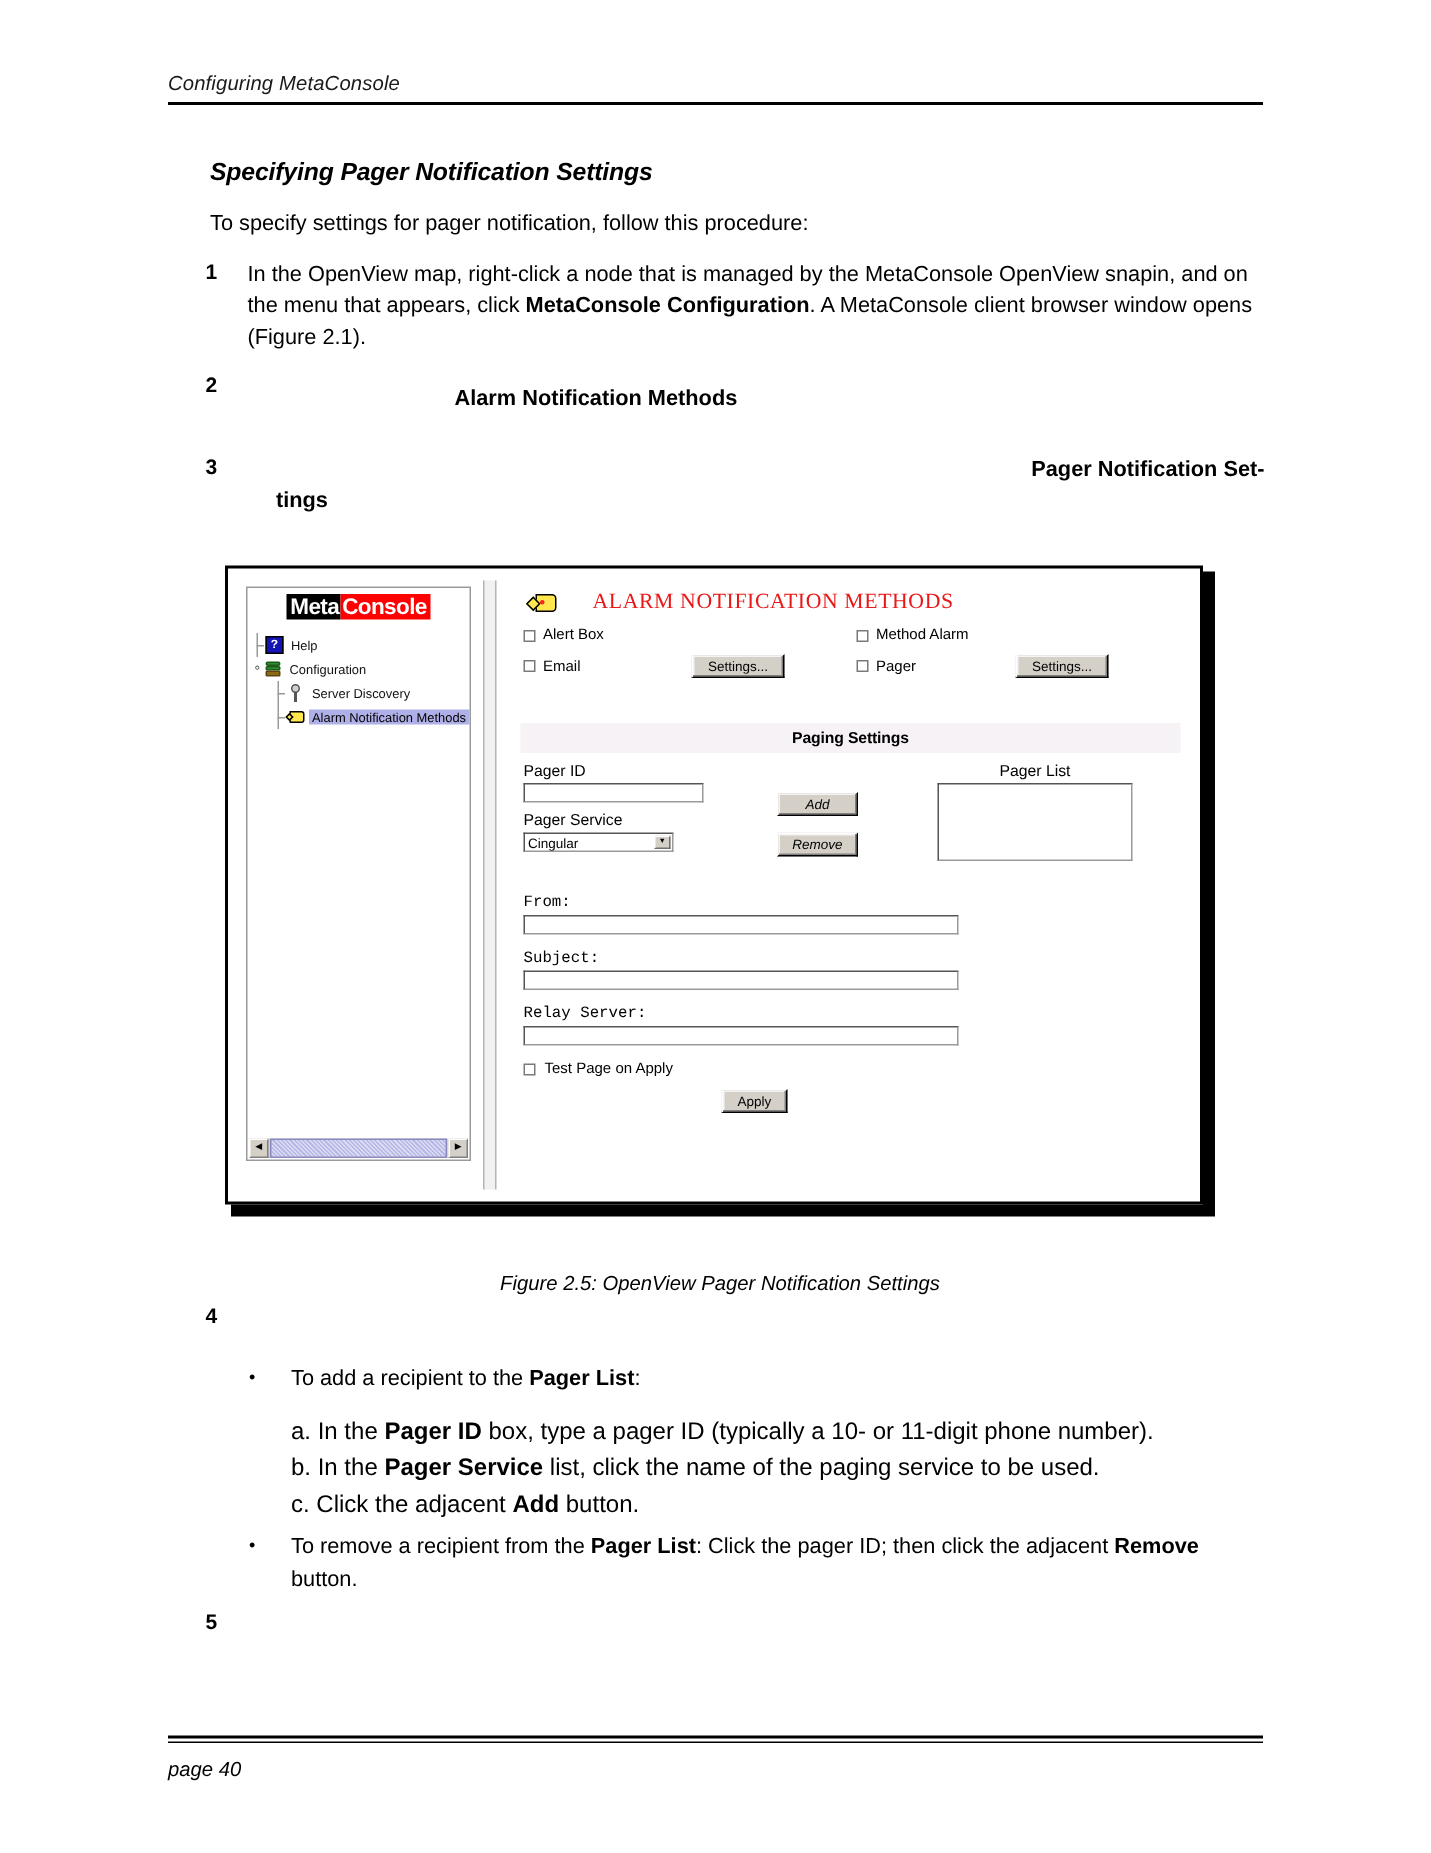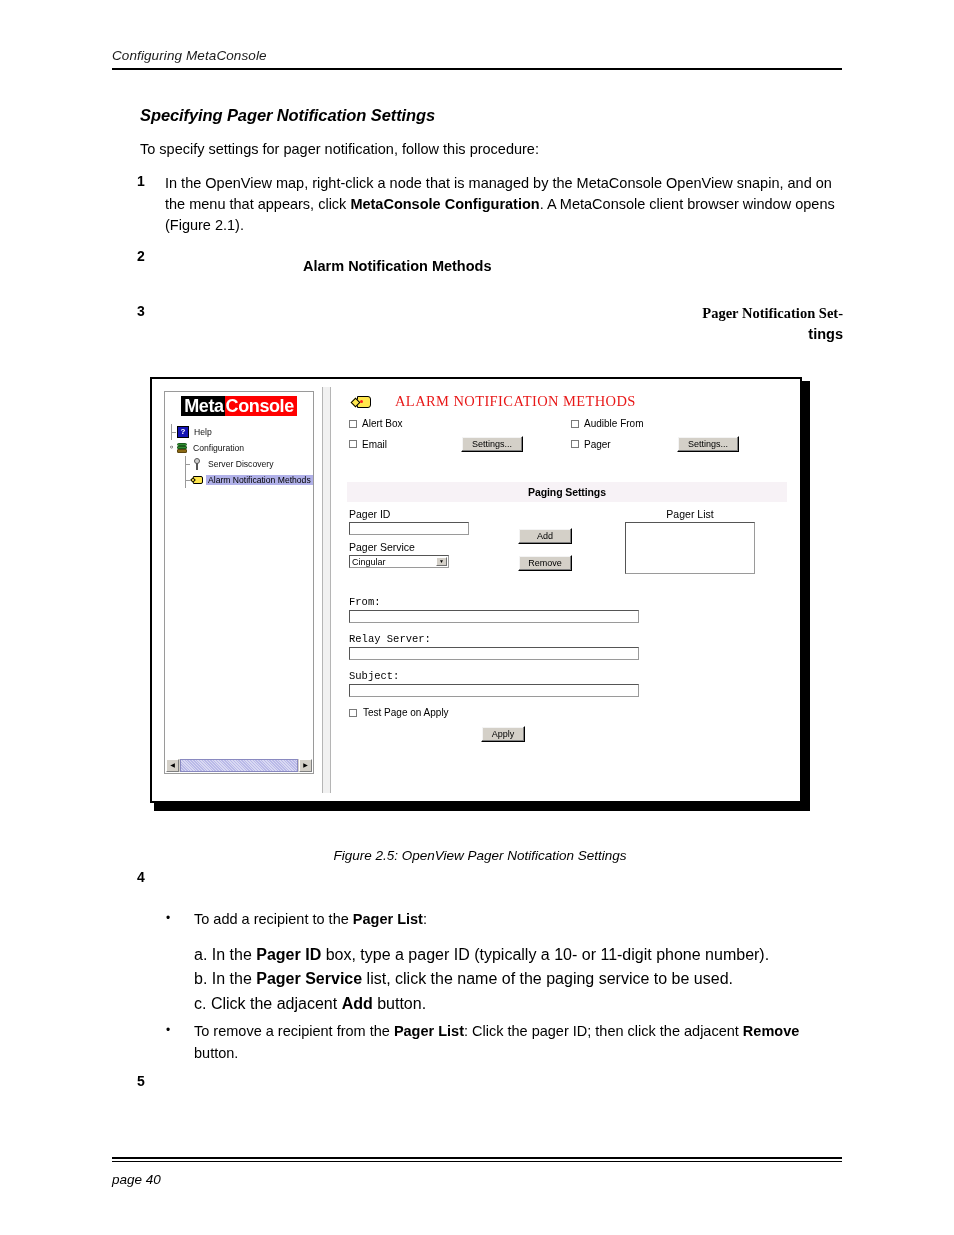--- a/index.html
+++ b/index.html
@@ -81,28 +81,26 @@
     margin-top: 8px;
     margin-left: 138px;
     font-weight: bold;
     font-size: 14.5px;
   }
   .indent-bold-2 {
     display: block;
     font-weight: bold;
     font-size: 14.5px;
     text-align: right;
-    font-family: Liberation Serif, serif;
   }
   .indent-bold-2b {
     display: block;
     font-weight: bold;
     font-size: 14.5px;
-    margin-left: 40px;
-    text-align: right;
+    margin-left: 19px;
   }
 
   
   .figure-wrap {
     position: absolute;
     left: 150px;
     top: 377px;
     width: 660px;
     height: 434px;
   }
@@ -142,21 +140,21 @@
     padding: 0;
     position: relative;
     background: #fff;
   }
   .logo {
     text-align: center;
     padding: 4px 0 2px 0;
   }
   .logo-inner {
     display: inline-block;
-    font-size: 18px;
+    font-size: 15px;
     font-weight: bold;
     letter-spacing: -0.4px;
     line-height: 1.12;
   }
   .logo-meta {
     background: #000000;
     color: #ffffff;
     padding: 0 1px 0 3px;
   }
   .logo-console {
@@ -404,21 +402,21 @@
   }
   .btn-settings { width: 62px; }
 
   
   .paging-area {
     margin-top: 6px;
     display: flex;
     font-size: 10.5px;
   }
   .pa-left { width: 148px; flex: 0 0 148px; padding-left: 2px; }
-  .pa-mid  { width: 96px; flex: 0 0 96px; padding-top: 20px; text-align: center; }
+  .pa-mid  { width: 96px; flex: 0 0 96px; padding-top: 20px; text-align: center; font-style: italic; }
   .pa-right{ flex: 1; text-align: center; }
 
   .fld-label { margin-bottom: 2px; }
   .txt-input {
     height: 13px;
     background: #fff;
     border: 1px solid #9a9a9a;
     border-top-color: #555;
     border-left-color: #555;
     box-sizing: border-box;
@@ -649,21 +647,21 @@
 
 
       <div class="cb-grid">
         <div class="cb">
           <span class="cb-box"></span>
           <span>Alert Box</span>
         </div>
         <div></div>
         <div class="cb">
           <span class="cb-box"></span>
-          <span>Audible From</span>
+          <span>Method Alarm</span>
         </div>
         <div></div>
 
         <div class="cb">
           <span class="cb-box"></span>
           <span>Email</span>
         </div>
         <div>
           <span class="win-btn btn-settings">Settings...</span>
         </div>
@@ -699,25 +697,25 @@
           <div class="pager-list-box"></div>
         </div>
       </div>
 
       <div class="lower-fields">
         <div class="fld">
           <div class="fld-label">From:</div>
           <div class="txt-input input-wide"></div>
         </div>
         <div class="fld">
+          <div class="fld-label">Subject:</div>
+          <div class="txt-input input-wide"></div>
+        </div>
+        <div class="fld">
           <div class="fld-label">Relay Server:</div>
-          <div class="txt-input input-wide"></div>
-        </div>
-        <div class="fld">
-          <div class="fld-label">Subject:</div>
           <div class="txt-input input-wide"></div>
         </div>
         <div class="test-row">
           <span class="cb-box"></span>
           <span>Test Page on Apply</span>
         </div>
         <div class="apply-row">
           <span class="win-btn btn-apply">Apply</span>
         </div>
       </div>

